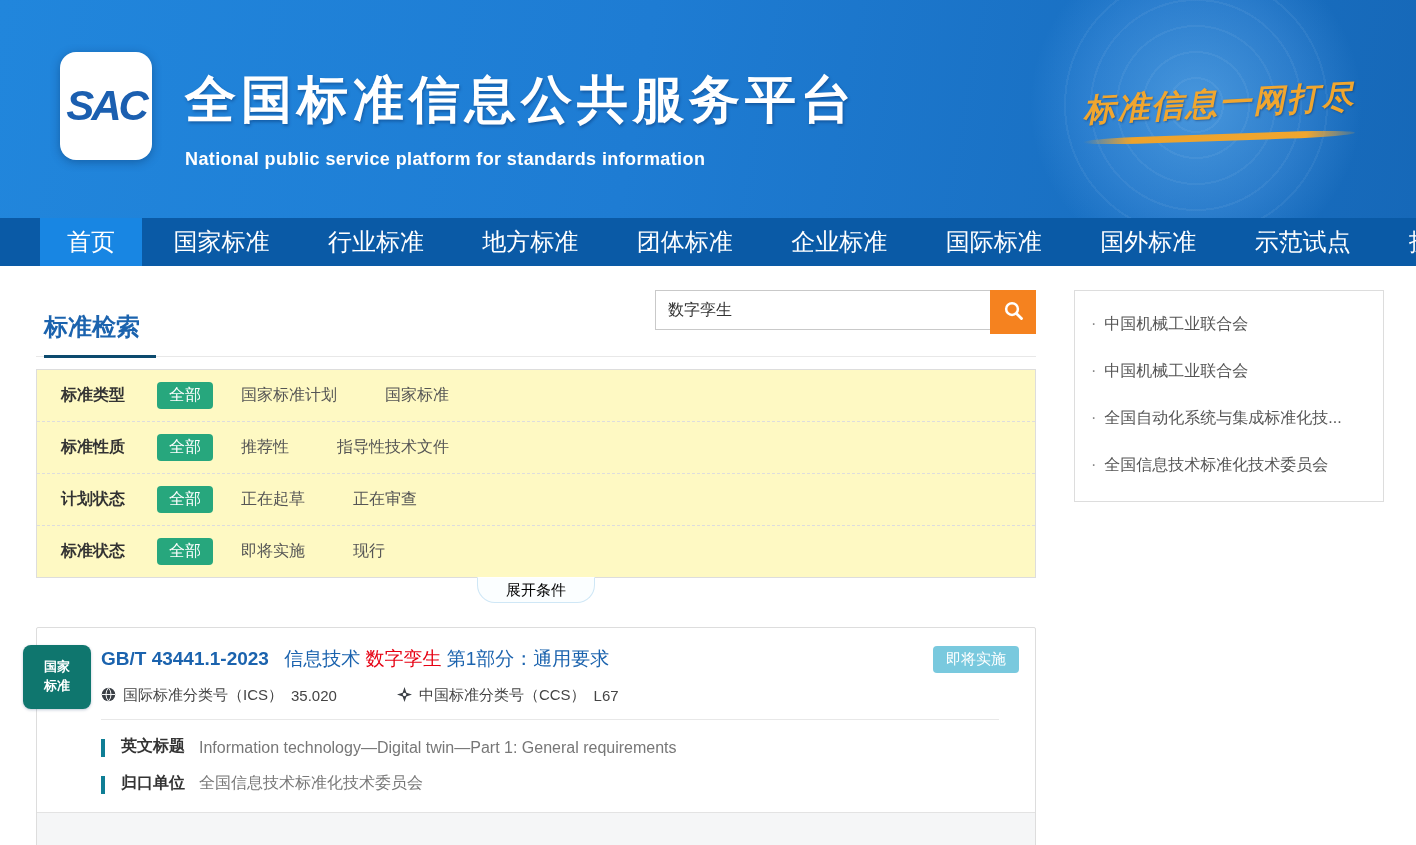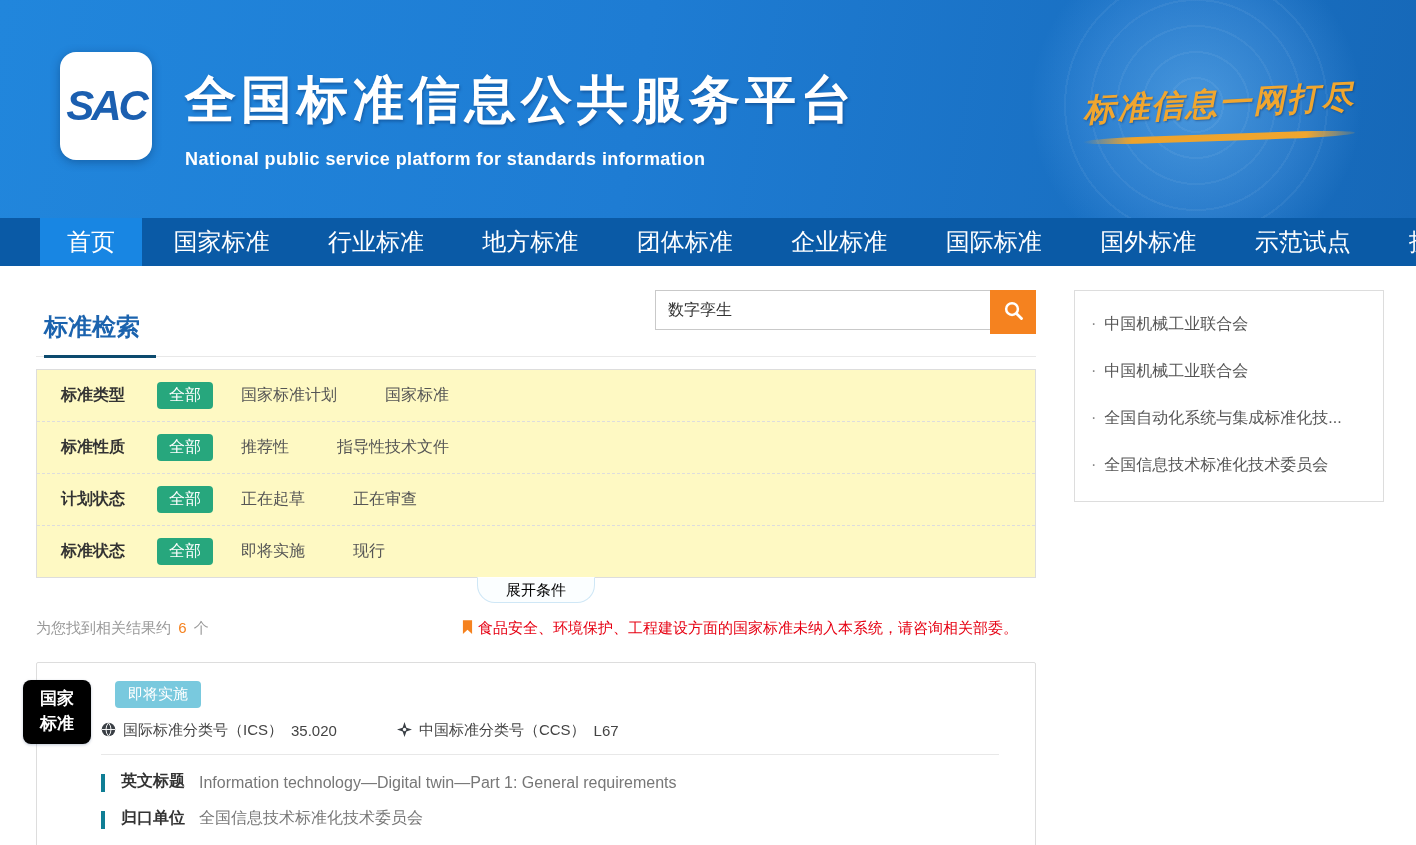--- a/index.html
+++ b/index.html
@@ -63,22 +63,22 @@
 
   
   .result-meta { margin-top:8px; display:flex; justify-content:space-between; align-items:center; }
   .result-count { color:#999; font-size:15px; }
   .result-count .num { color:#f5821f; padding:0 3px; }
   .result-notice { display:flex; align-items:center; color:#e60012; font-size:15px; padding-right:18px; }
   .result-notice svg { margin-right:5px; }
 
   
   .card { position:relative; margin-top:24px; width:1000px; border:1px solid #ddd; border-radius:2px; background:#fff; }
-  .type-badge { position:absolute; left:-14px; top:17px; width:68px; height:64px; background:#000000;
-    border-radius:8px; color:#fff; font-weight:bold; font-size:17px; text-align:center;
+  .type-badge { position:absolute; left:-14px; top:17px; width:68px; height:64px; background:#0f766e;
+    border-radius:8px; color:#fff; font-weight:bold; font-size:13px; text-align:center;
     display:flex; flex-direction:column; justify-content:center; line-height:1.45;
     box-shadow:0 1px 3px rgba(0,40,90,.25); }
   .card-body { padding:18px 16px 0 64px; }
   .card-title-row { display:flex; align-items:flex-start; justify-content:space-between; }
   .card-title { font-size:19px; color:#1b63ae; text-decoration:none; cursor:pointer; }
   .card-title .code { font-weight:bold; margin-right:10px; }
   .card-title .hl { color:#e60012; }
   .status-badge { flex:none; background:#79c9de; color:#fff; font-size:15px; padding:4px 13px;
     border-radius:4px; margin-left:14px; }
   .card-class-row { margin-top:13px; display:flex; align-items:center; color:#444; font-size:15px; }
@@ -175,43 +175,34 @@
         </div>
         <div class="filter-row">
           <span class="filter-label">标准状态</span>
           <span class="filter-all">全部</span>
           <span class="filter-opt">即将实施</span>
           <span class="filter-opt">现行</span>
         </div>
       </div>
       <div class="expand-pill">展开条件</div>
 
-      <div class="result-meta">
-        <div class="result-count">
-          <span>为您找到相关结果约</span>
-          <span class="num">6</span>
-          <span>个</span>
-        </div>
-        <div class="result-notice">
-          <span>
-            <svg width="11" height="15" viewBox="0 0 12 16">
-                <path d="M1 0 h10 v15 l-5 -4.5 L1 15 Z" fill="#f5821f"></path>
-              </svg>
-          </span>
-          <span>食品安全、环境保护、工程建设方面的国家标准未纳入本系统，请咨询相关部委。</span>
-        </div>
-      </div>
 
       <div class="card">
         <div class="type-badge">
           <span>国家</span>
           <span>标准</span>
         </div>
         <div class="card-body">
           <div class="card-title-row">
+            <a class="card-title">
+              <span class="code">GB/T 43441.1-2023</span>
+              <span>信息技术</span>
+              <span class="hl">数字孪生</span>
+              <span>第1部分：通用要求</span>
+            </a>
             <span class="status-badge">即将实施</span>
           </div>
           <div class="card-class-row">
             <span class="grp">
               <span>
                 <svg width="15" height="15" viewBox="0 0 16 16">
                   <circle cx="8" cy="8" r="7.2" fill="#3a3f45"></circle>
                   <path d="M1 8 h14 M8 .8 a11 11 0 0 1 0 14.4 M8 .8 a11 11 0 0 0 0 14.4" stroke="#fff" stroke-width="1" fill="none"></path>
                 </svg>
               </span>

